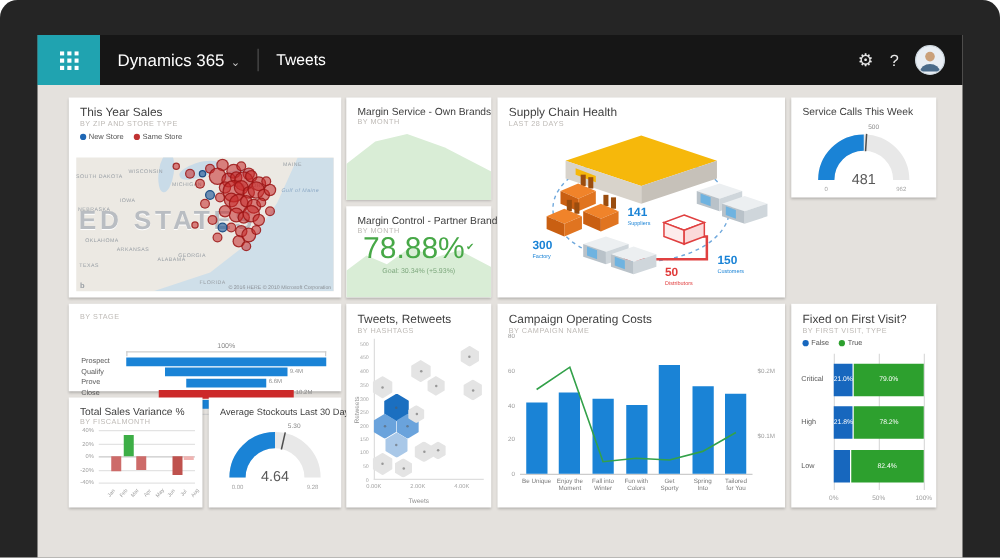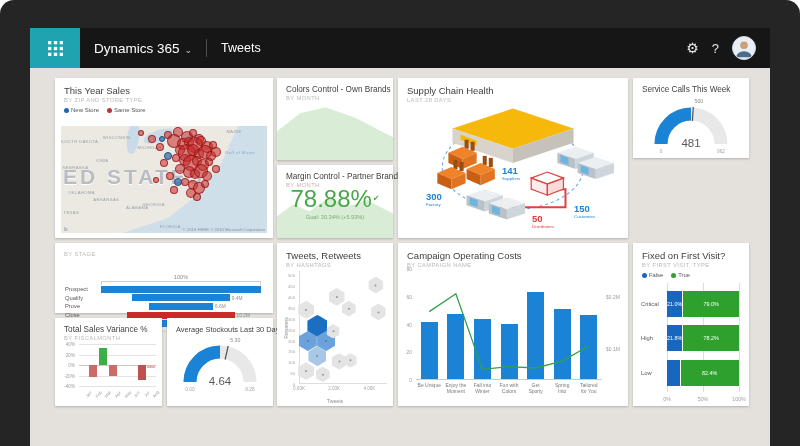--- a/index.html
+++ b/index.html
@@ -236,21 +236,21 @@
               <div class="mdot n" style="left: 57%; top: 52%; width: 8px; height: 8px;"></div>
               <div class="mdot n" style="left: 52%; top: 28%; width: 8px; height: 8px;"></div>
               <div class="mdot n" style="left: 49%; top: 12%; width: 6px; height: 6px;"></div>
             </div>
         <div class="bing">b</div>
         <div class="map-attr">© 2016 HERE  © 2010 Microsoft Corporation</div>
       </div>
     </section>
 
     <section class="tile" style="left:247px;top:10px;width:116px;height:82px;">
-      <div class="t-title sm">Colors Control - Own Brands</div>
+      <div class="t-title sm">Margin Service - Own Brands</div>
       <div class="t-sub">BY MONTH</div>
       <div class="kpi-area green" style="clip-path:polygon(0% 100%,0% 52%,20% 22%,42% 12%,68% 30%,100% 62%,100% 100%);"></div>
     </section>
 
     <section class="tile" style="left:247px;top:97px;width:116px;height:73px;">
       <div class="t-title sm">Margin Control - Partner Brands</div>
       <div class="t-sub">BY MONTH</div>
       <div class="kpi-area green" style="clip-path:polygon(0% 100%,0% 58%,14% 34%,28% 48%,45% 20%,60% 38%,78% 26%,100% 52%,100% 100%);"></div>
       <div class="kpi-center" style="top:20px;">
         <span class="kpi-num"><span>78.88%</span><span class="chk">✔</span></span>

